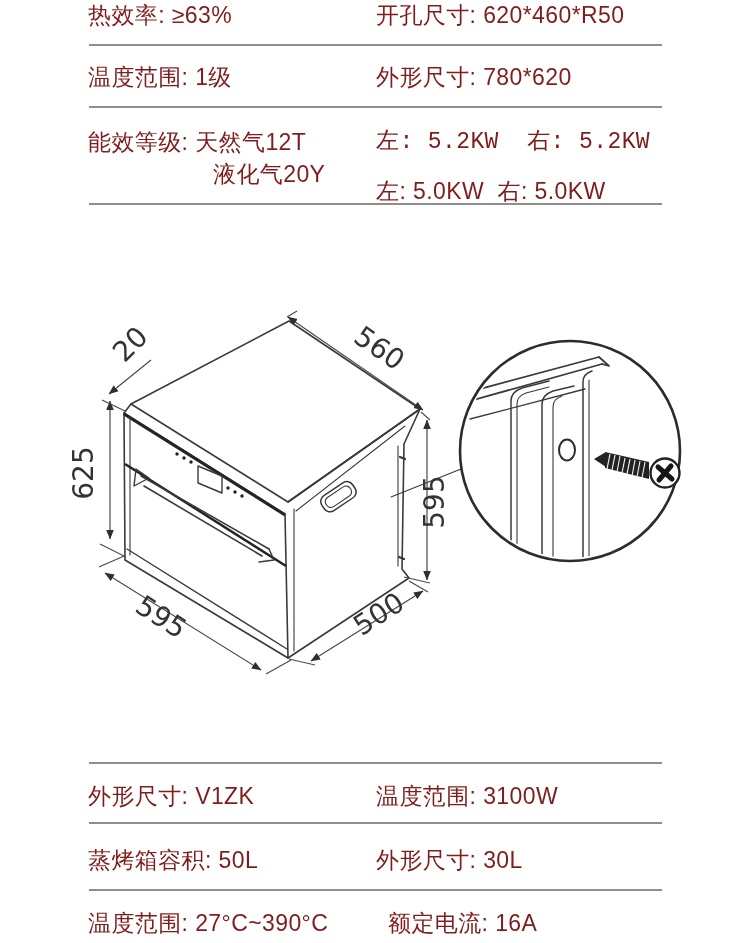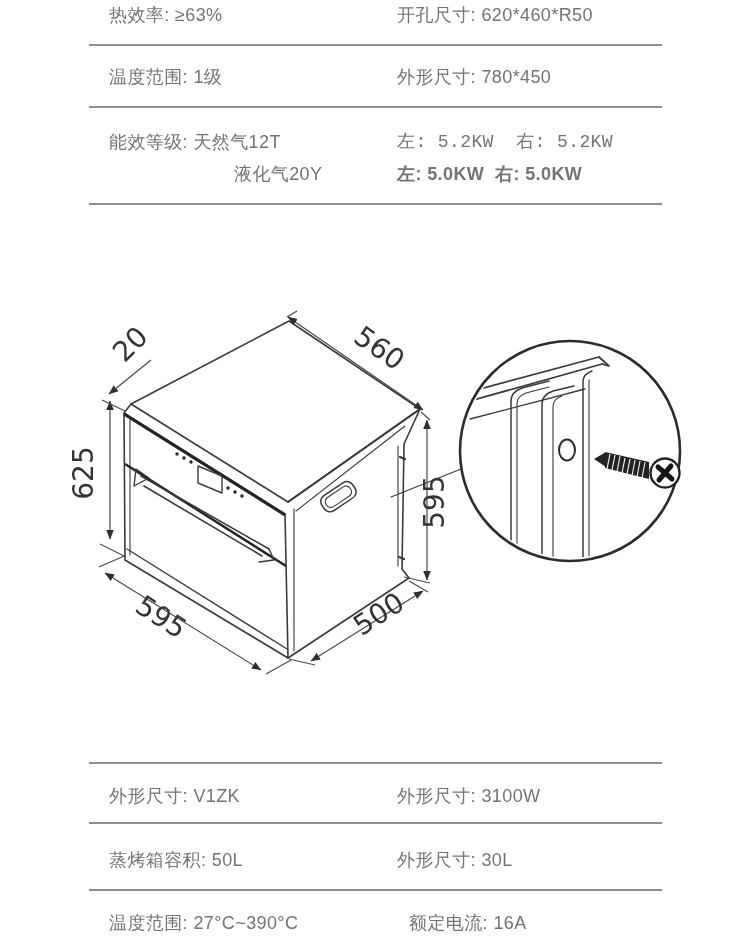--- a/index.html
+++ b/index.html
@@ -1,22 +1,22 @@
 <!DOCTYPE html>
 <html><head>
 <meta charset="utf-8">
 <style>
   html,body{margin:0;padding:0;background:#fff;}
   .page{
     position:relative;width:750px;height:943px;background:#fff;overflow:hidden;
     font-family:"Liberation Sans","DejaVu Sans",sans-serif;color:#3b3b3b;
   }
   .cell{
-    position:absolute;font-size:18px;line-height:23px;color:#737373;
-    white-space:pre;letter-spacing:.4px;font-weight:500;margin-left:21px;
+    position:absolute;font-size:23px;line-height:23px;color:#7f1d1d;
+    white-space:pre;letter-spacing:.4px;font-weight:500;
   }
   .divider{position:absolute;left:89px;width:573px;height:2px;background:#8e8e8e;}
   svg{position:absolute;left:0;top:280px;}
   svg *{vector-effect:non-scaling-stroke;}
   .sk{stroke:#3a3a3a;fill:none;stroke-width:1.6;stroke-linejoin:round;stroke-linecap:round;}
   .sk2{stroke:#3a3a3a;fill:none;stroke-width:1.1;stroke-linejoin:round;stroke-linecap:round;}
   .thick{stroke:#242424;stroke-width:3;}
   .dim{stroke:#4a4a4a;fill:none;stroke-width:1.2;}
   .dimtxt{fill:#333;font-size:28px;font-family:"DejaVu Sans",sans-serif;text-anchor:middle;}
   .dark{fill:#222;stroke:none;}
@@ -25,27 +25,27 @@
 <body>
 
 <div class="page">
 
   <section>
     <span class="cell" style="left:88px;top:4px;">热效率: ≥63%</span>
     <span class="cell" style="left:376px;top:4px;">开孔尺寸: 620*460*R50</span>
     <div class="divider" style="top:44px;"></div>
 
     <span class="cell" style="left:88px;top:66px;">温度范围: 1级</span>
-    <span class="cell" style="left:376px;top:66px;">外形尺寸: 780*450</span>
+    <span class="cell" style="left:376px;top:66px;">外形尺寸: 780*620</span>
     <div class="divider" style="top:106px;"></div>
 
     <span class="cell" style="left:88px;top:131px;">能效等级: 天然气12T</span>
     <span class="cell" style="left:213px;top:163px;">液化气20Y</span>
     <span class="cell" style="left:376px;top:131px;font-family:Liberation Mono, monospace;">左: 5.2KW  右: 5.2KW</span>
-    <span class="cell" style="left:376px;top:163px;font-weight:bold;">左: 5.0KW  右: 5.0KW</span>
+    <span class="cell" style="left:376px;top:180px;">左: 5.0KW  右: 5.0KW</span>
     <div class="divider" style="top:203px;"></div>
   </section>
 
   <svg width="750" height="430" viewBox="0 280 750 430">
     <defs>
       <marker id="arw" viewBox="0 0 10 10" refX="9.5" refY="5" markerWidth="8" markerHeight="8" orient="auto-start-reverse">
         <path d="M0,1 L10,5 L0,9 z" fill="#2f2f2f"></path>
       </marker>
       <clipPath id="cd">
           <circle cx="570" cy="451" r="107"></circle>
@@ -157,21 +157,21 @@
           <path d="M658,467 L672,479"></path>
           <path d="M671,466 L659,480"></path>
         </g>
       </g>
     </g>
   </svg>
 
   <section>
     <div class="divider" style="top:762px;"></div>
     <span class="cell" style="left:88px;top:785px;">外形尺寸: V1ZK</span>
-    <span class="cell" style="left:376px;top:785px;">外形尺寸: 3100W</span>
+    <span class="cell" style="left:376px;top:785px;">温度范围: 3100W</span>
 
     <div class="divider" style="top:822px;"></div>
     <span class="cell" style="left:88px;top:849px;">蒸烤箱容积: 50L</span>
     <span class="cell" style="left:376px;top:849px;">外形尺寸: 30L</span>
 
     <div class="divider" style="top:889px;"></div>
     <span class="cell" style="left:88px;top:912px;">温度范围: 27°C~390°C</span>
     <span class="cell" style="left:388px;top:912px;">额定电流: 16A</span>
   </section>
 

